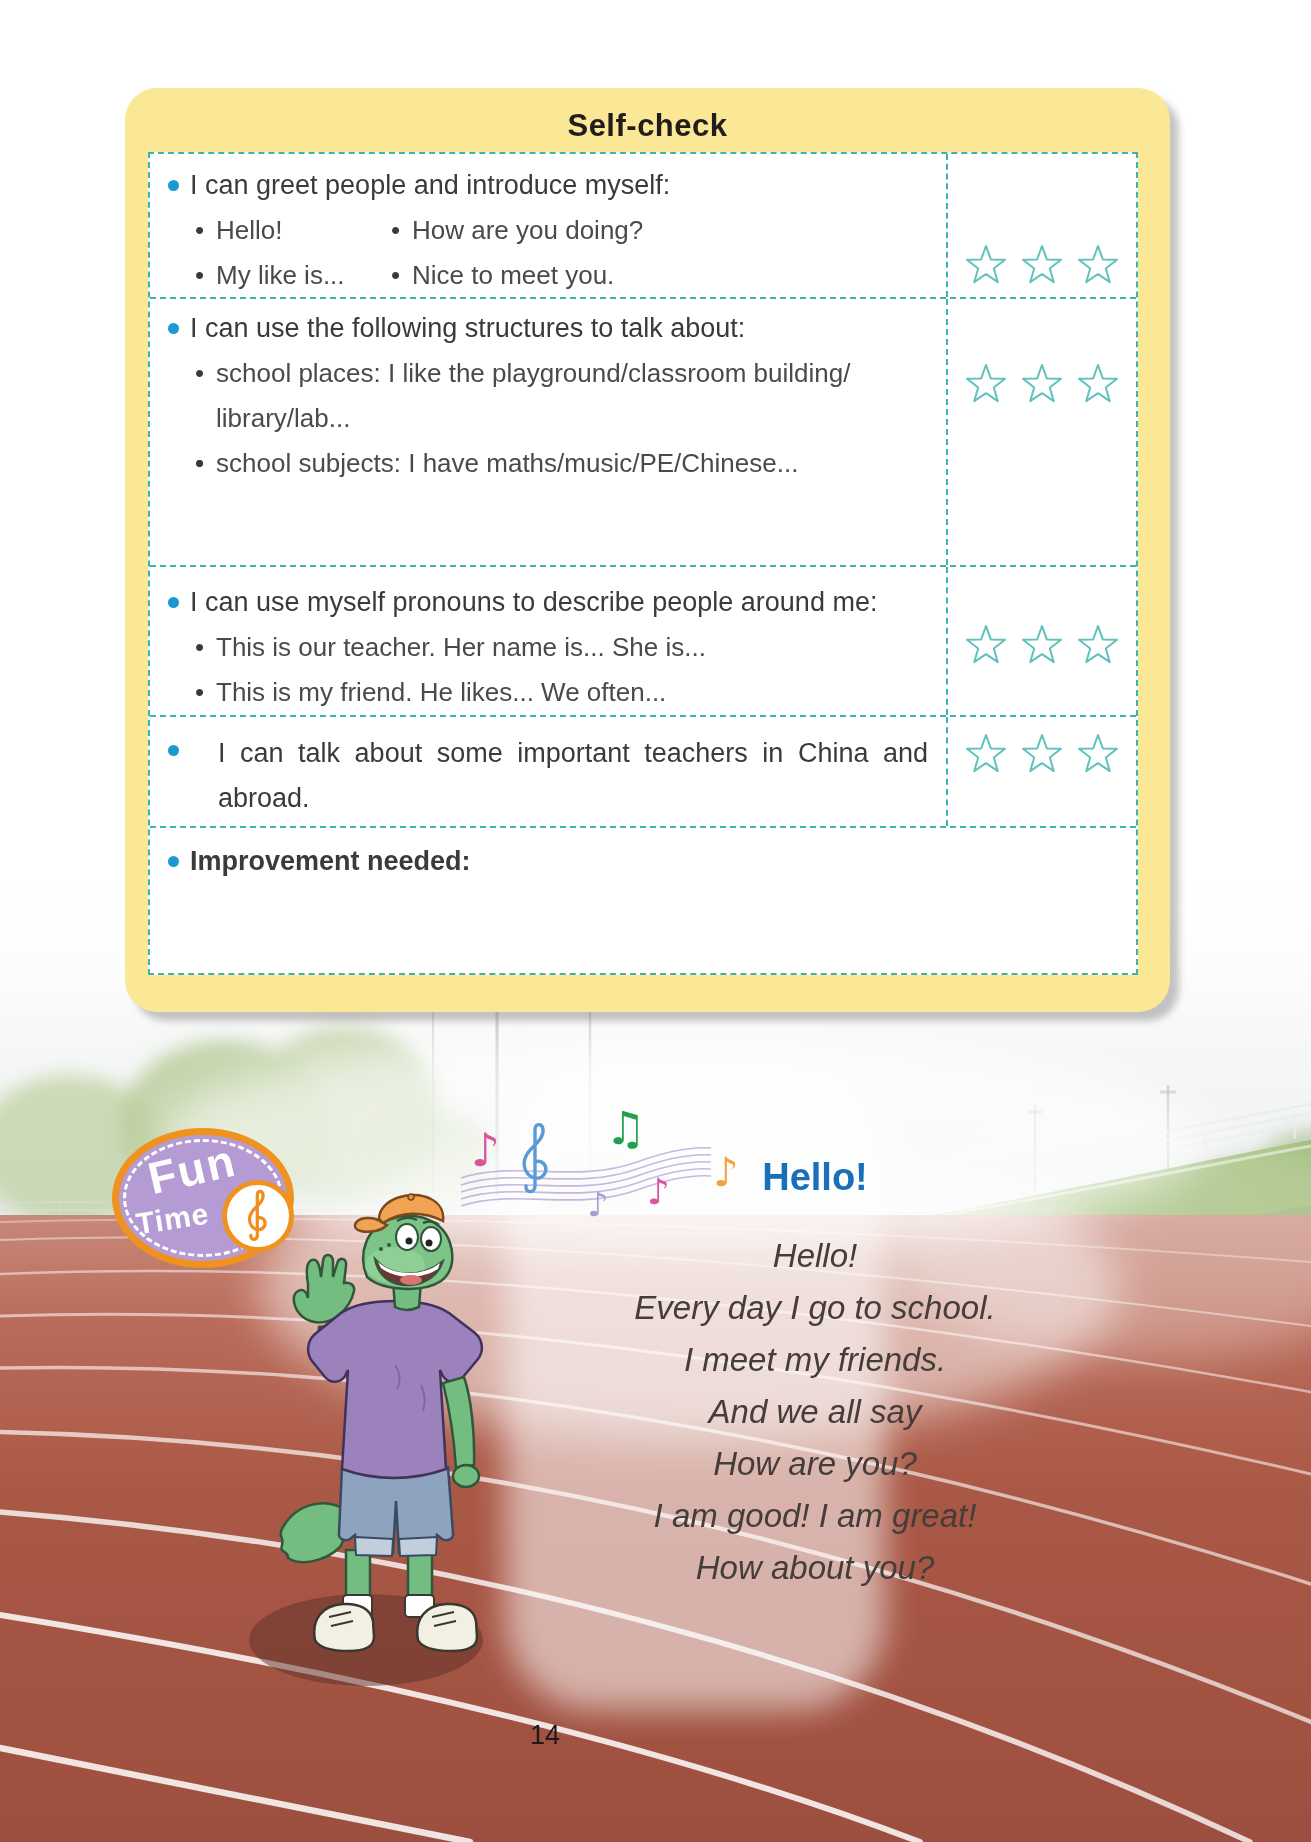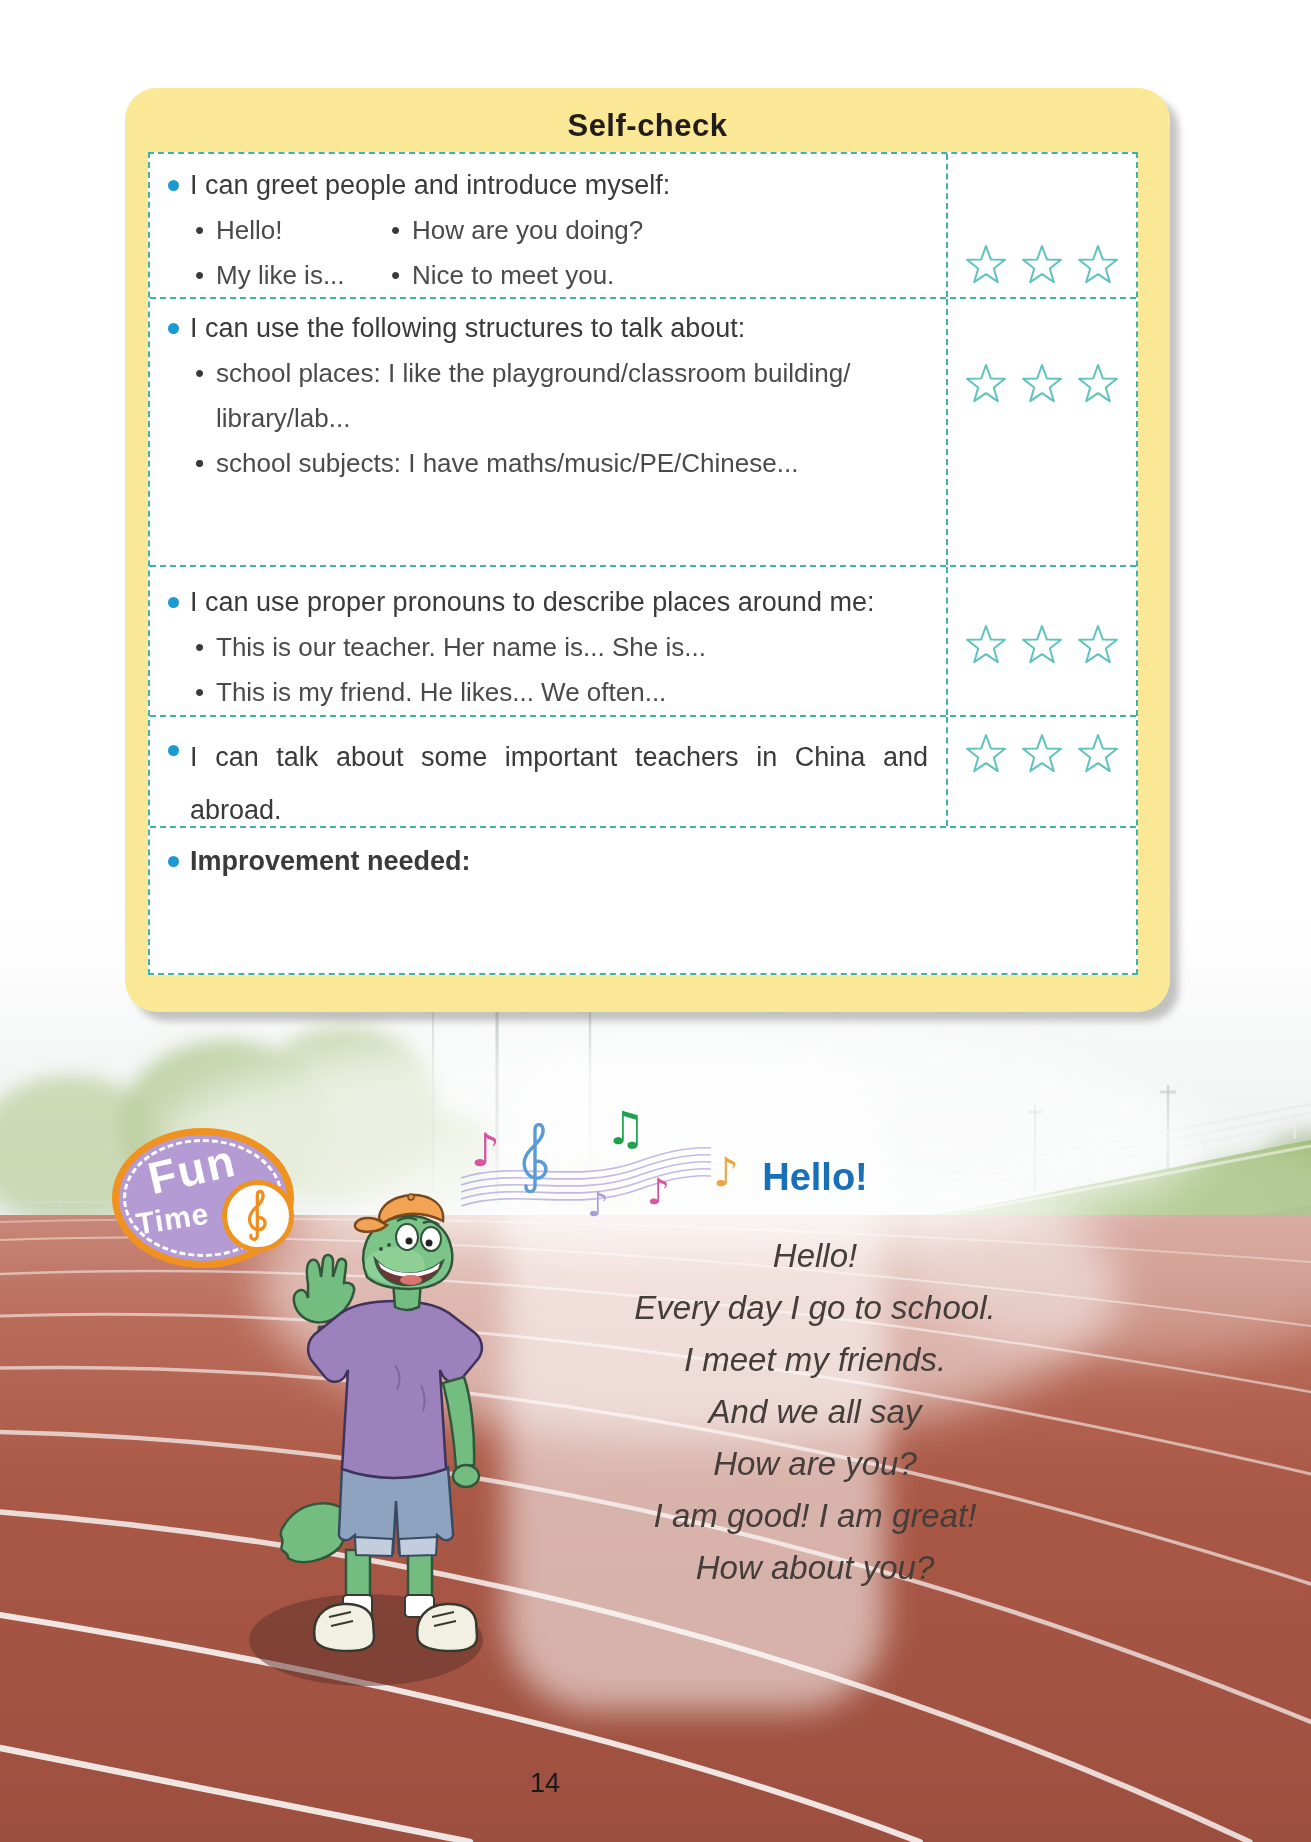--- a/index.html
+++ b/index.html
@@ -32,21 +32,21 @@
   .sc-row.bordered { border-bottom:2px dashed #3eb2ac;justify-content:center; }
   .r1{height:145px} .r2{height:268px} .r3{height:150px} .r4{height:111px} .r5{flex:1}
   .main { width:798px; box-sizing:border-box; padding:0 18px 0 18px; }
   .row-with-stars .main { border-right:2px dashed #3eb2ac; }
   .stars-cell { flex:1; display:flex; justify-content:center; gap:12px; align-items:flex-start; }
   .sp1{padding-top:88px} .sp2{padding-top:62px} .sp3{padding-top:55px} .sp4{padding-top:14px}
   .heading { display:flex; align-items:flex-start; gap:11px; font-size:27px; color:#3a3a3a; }
   .h-dot { flex:0 0 11px; width:11px; height:11px; margin-top:14px; border-radius:50%; background:#1b9ad2; }
   .heading-text { line-height:39px; }
   .mt12{margin-top:12px} .mt10{margin-top:10px} .mt16{margin-top:16px} .mt14{margin-top:14px}
-  .just .heading-text { text-align:justify; width:100%; line-height:53px; }
+  .just .heading-text { text-align:justify; width:100%; line-height:45px;margin-left:28px; }
   .subs { margin:3px 0 0 22px; }
   .sub { position:relative; padding-left:26px; font-size:26px; color:#4a4a4a; line-height:45px; }
   .sub .b { position:absolute; left:5px; color:#3a3a3a; }
   .two-col { display:flex; margin:3px 0 0 22px; }
   .col1 { width:196px; } .col2 { flex:1; }
   .star { width:44px; height:46px; }
   
   .fun-badge { position:absolute; left:112px; top:1128px; width:215px; height:180px; }
   .fun-ellipse {
     position:absolute; left:0; top:0; width:168px; height:126px;
@@ -61,21 +61,21 @@
     display:flex; align-items:center; justify-content:center;
   }
   
   .music-strip { position:absolute; left:445px; top:1090px; width:320px; height:150px; }
   .song-title { position:absolute; left:555px; top:1156px; width:520px; text-align:center;
     font-size:38px; font-weight:bold; color:#1a70b8; }
   .song-lines { position:absolute; left:535px; top:1230px; width:560px; }
   .lyric { height:52px; line-height:52px; text-align:center; font-size:33px; font-style:italic; color:#453d3a; }
   
   .dino-svg { position:absolute; left:245px; top:1185px; width:250px; height:505px; }
-  .page-num { position:absolute; left:495px; top:1768px; width:100px; text-align:center;
+  .page-num { position:absolute; left:495px; top:1720px; width:100px; text-align:center;
     font-size:27px; color:#1a1a1a; }
 </style>
 </head>
 <body>
 
 <div class="canvas">
 
   <svg class="photo-svg" viewBox="0 868 1311 974" aria-hidden="true">
     <defs>
       <linearGradient id="skyGrad" x1="0" y1="868" x2="0" y2="1215" gradientUnits="userSpaceOnUse">
@@ -329,21 +329,21 @@
           <svg class="star" viewBox="0 0 44 46">
               <polygon points="22,4 26.8,17.4 41,17.8 29.8,26.5 33.8,40.2 22,32.2 10.2,40.2 14.2,26.5 3,17.8 17.2,17.4" fill="none" stroke="#5fc2bd" stroke-width="2" stroke-linejoin="round"></polygon>
             </svg>
         </div>
       </div>
 
       <div class="sc-row bordered row-with-stars r3">
         <div class="main">
           <div class="heading mt16">
             <span class="h-dot"></span>
-            <span class="heading-text">I can use proper pronouns to describe places around me:</span>
+            <span class="heading-text">I can use myself pronouns to describe people around me:</span>
           </div>
           <div class="subs">
             <div class="sub"><span class="b">•</span><span>This is our teacher. Her name is... She is...</span></div>
             <div class="sub"><span class="b">•</span><span>This is my friend. He likes... We often...</span></div>
           </div>
         </div>
         <div class="stars-cell sp3">
           <svg class="star" viewBox="0 0 44 46">
               <polygon points="22,4 26.8,17.4 41,17.8 29.8,26.5 33.8,40.2 22,32.2 10.2,40.2 14.2,26.5 3,17.8 17.2,17.4" fill="none" stroke="#5fc2bd" stroke-width="2" stroke-linejoin="round"></polygon>
             </svg>

